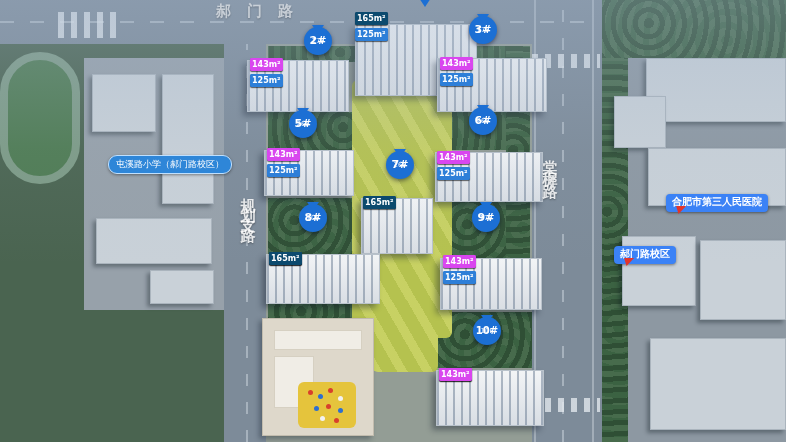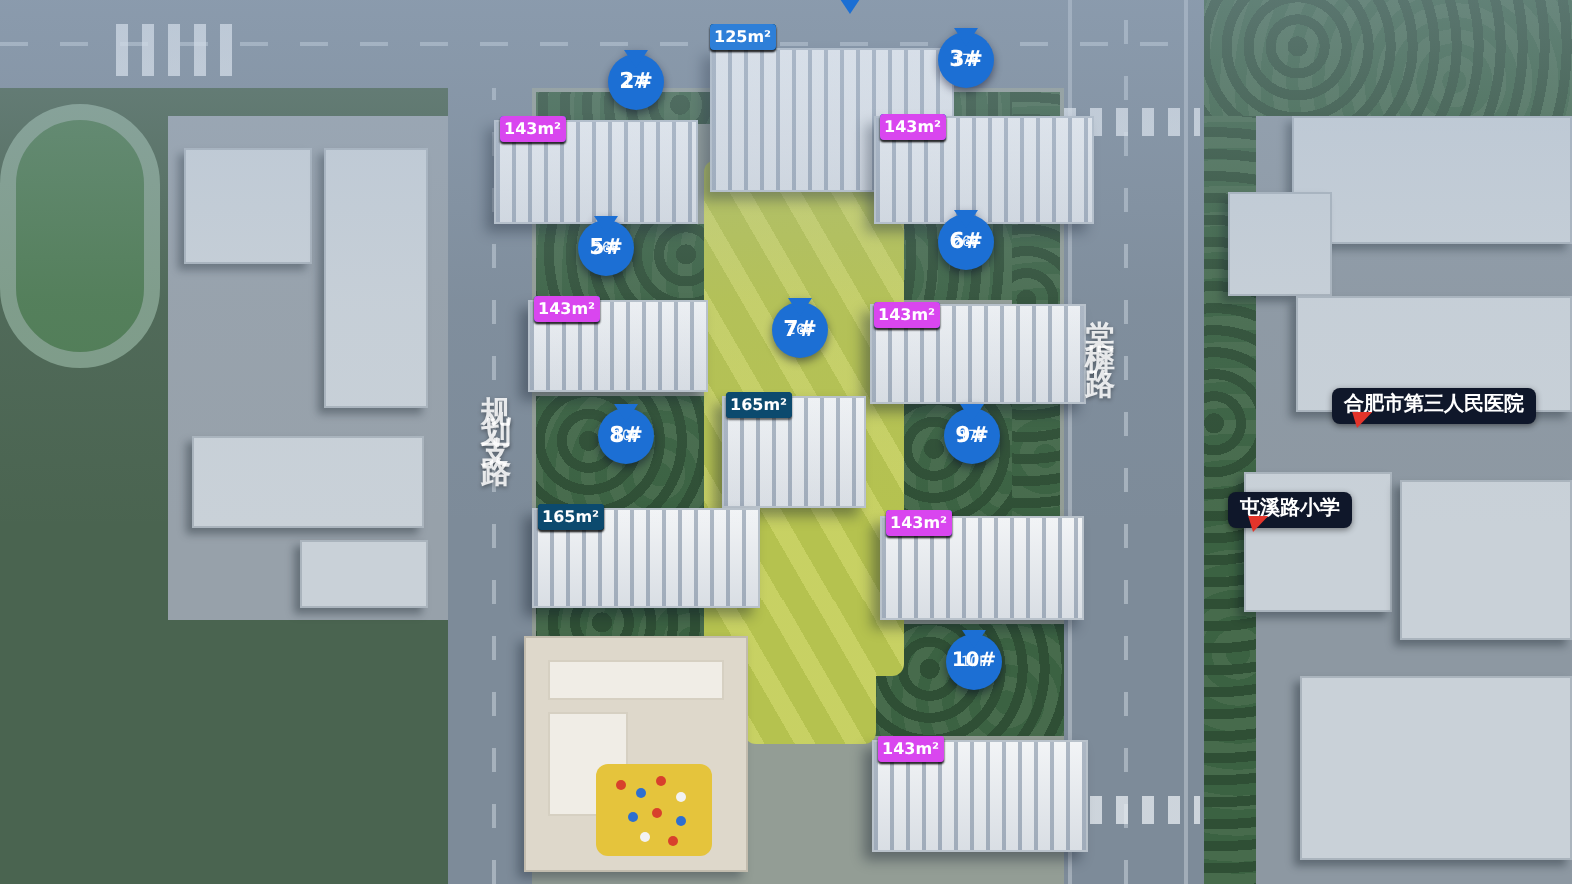--- a/index.html
+++ b/index.html
@@ -43,25 +43,25 @@
     filter:drop-shadow(0 2px 2px rgba(0,0,30,.45));}
   .pin-head{position:static;width:28px;height:28px;border-radius:50%;background:#1c6fd4;
     display:flex;flex-direction:column;align-items:center;justify-content:center;color:#fff;}
   .pin-no{position:static;font-size:11px;font-weight:bold;line-height:1.05;}
   .pin-sub{position:static;font-size:7px;line-height:1;opacity:.92;}
   .pin-tip{position:static;width:0;height:0;border:6px solid rgba(0,0,0,0);
     border-top:9px solid #1c6fd4;margin-top:-2px;}
   .tagrow{display:flex;gap:1px;z-index:55;}
   .tag{position:static;height:13px;padding:0 2px;border-radius:2px;color:#fff;font-size:8px;
     font-weight:bold;line-height:13px;white-space:nowrap;box-shadow:0 1px 1px rgba(0,0,0,.35);}
-  .t-blue{background:#2e7fd8;}.t-green{background:#0c4a6e;}.t-orange{background:#d946ef;}
+  .t-blue{background:#2e7fd8;margin-top:16px;}.t-green{background:#0c4a6e;}.t-orange{background:#d946ef;}
   .poi-pill{z-index:60;background:#2e86d8;border:1px solid #bfe0ff;border-radius:9px;color:#fff;
     font-size:9px;line-height:1;padding:4px 7px;white-space:nowrap;box-shadow:0 1px 3px rgba(0,0,0,.4);}
-  .poi-bubble{z-index:60;background:#0f172a;border-radius:4px;color:#fff;font-size:10px;font-weight:bold;
-    line-height:1;padding:4px 6px;white-space:nowrap;box-shadow:0 1px 3px rgba(0,0,0,.45);}
+  .poi-bubble{z-index:60;background:#3b82f6;border-radius:4px;color:#fff;font-size:10px;font-weight:bold;
+    line-height:1;padding:4px 6px;white-space:nowrap;box-shadow:0 1px 3px rgba(0,0,0,.45);font-family:Liberation Mono, monospace;}
   .poi-bubble::after{content:"";position:absolute;left:8px;bottom:-7px;width:0;height:0;
     border:5px solid rgba(0,0,0,0);border-top:8px solid #e3342a;transform:skewX(-18deg);}
 </style>
 </head>
 <body>
 
 <div id="stage">
 
   <div class="ground" style="left:84px;top:58px;width:142px;height:252px;"></div>
   <div class="stadium" style="left:0px;top:52px;width:80px;height:132px;"></div>
@@ -114,20 +114,21 @@
   <div class="bldg" style="left:436px;top:370px;width:108px;height:56px;"></div>
 
   <div class="kg" style="left:262px;top:318px;width:112px;height:118px;"></div>
   <div class="kg-roof" style="left:274px;top:330px;width:88px;height:20px;"></div>
   <div class="kg-roof" style="left:274px;top:356px;width:40px;height:52px;"></div>
   <div class="playground" style="left:298px;top:382px;width:58px;height:46px;"></div>
   <div class="pg-dots" style="left:308px;top:390px;"></div>
 
   <div class="haze"></div>
 
+  <div class="roadname" style="left:216px;top:2px;letter-spacing:16px;opacity:.65;">郝门路</div>
   <div class="roadname vert" style="left:238px;top:186px;">规划支路</div>
   <div class="roadname vert" style="left:540px;top:148px;letter-spacing:12px;">棠樨路</div>
 
   <div class="pin-tip" style="position:absolute;left:419px;top:0px;z-index:60;"></div>
 
   <div class="pin" style="left:303px;top:27px;">
     <div class="pin-head">
       <span class="pin-no">2#</span>
       <span class="pin-sub">17F</span>
     </div>
@@ -236,16 +237,17 @@
     <span class="tag t-blue">125m²</span>
     <span class="tag t-orange">143m²</span>
   </div>
   <div class="tagrow" style="left:439px;top:368px;">
     <span class="tag t-orange">143m²</span>
     <span class="tag t-orange">143m²</span>
     <span class="tag t-orange">143m²</span>
     <span class="tag t-orange">143m²</span>
   </div>
 
+  <div class="poi-pill" style="left:108px;top:155px;">屯溪路小学（郝门路校区）</div>
   <div class="poi-bubble" style="left:666px;top:194px;">合肥市第三人民医院</div>
-  <div class="poi-bubble" style="left:614px;top:246px;">屯溪路小学</div>
+  <div class="poi-bubble" style="left:614px;top:246px;">郝门路校区</div>
 
 </div>
 
 </body></html>

